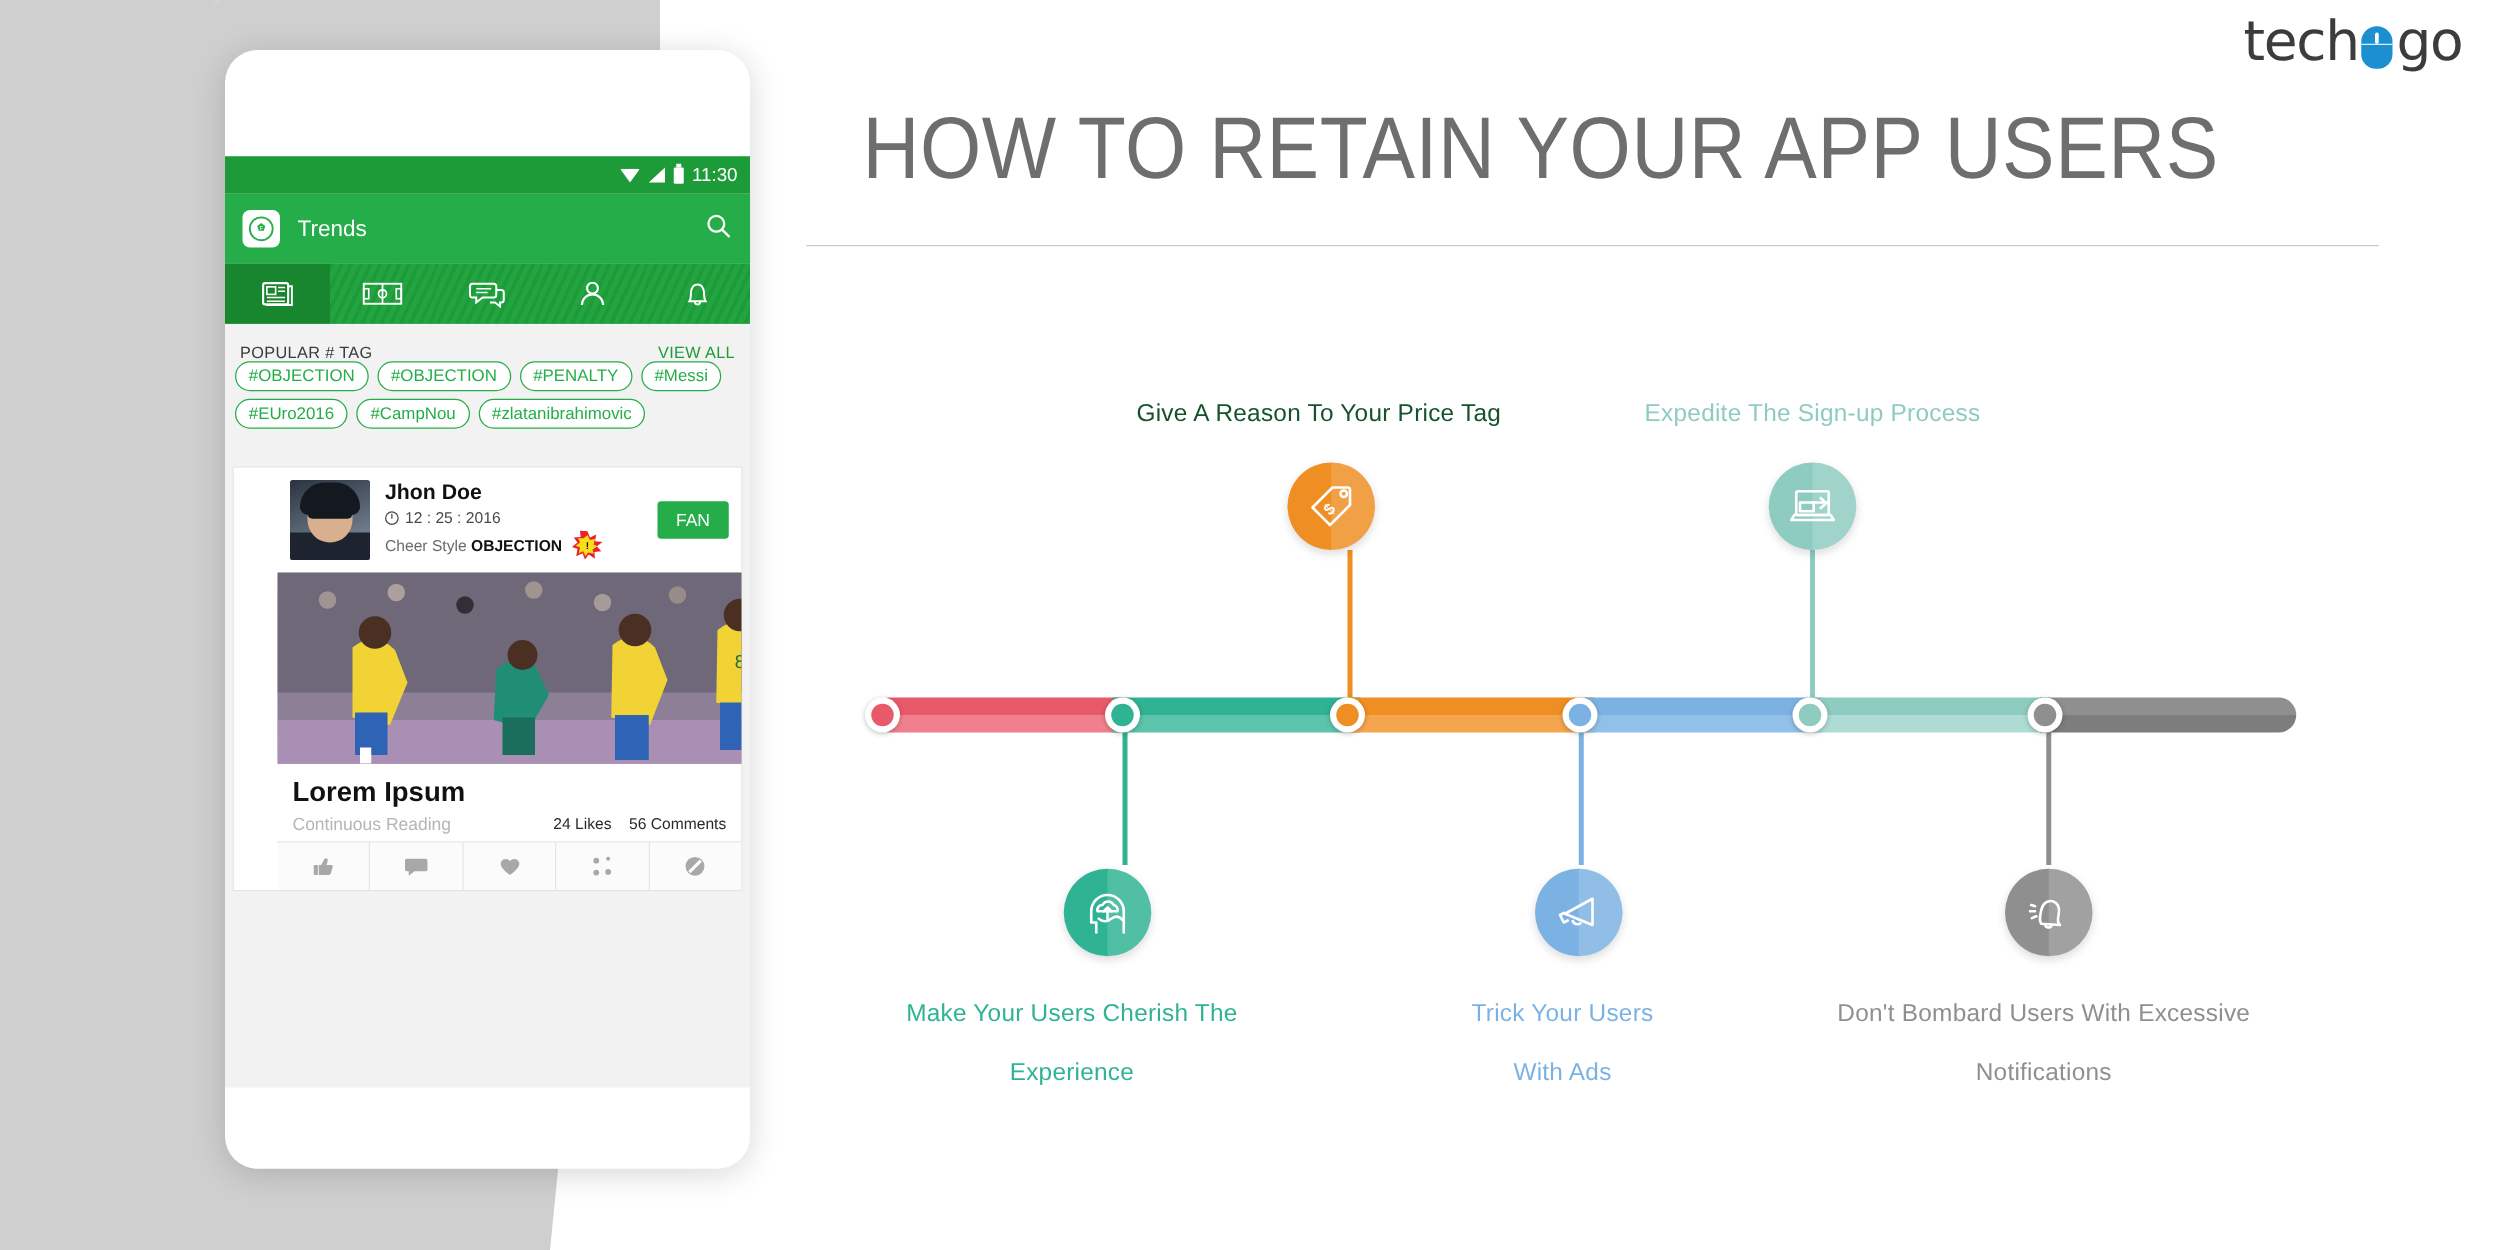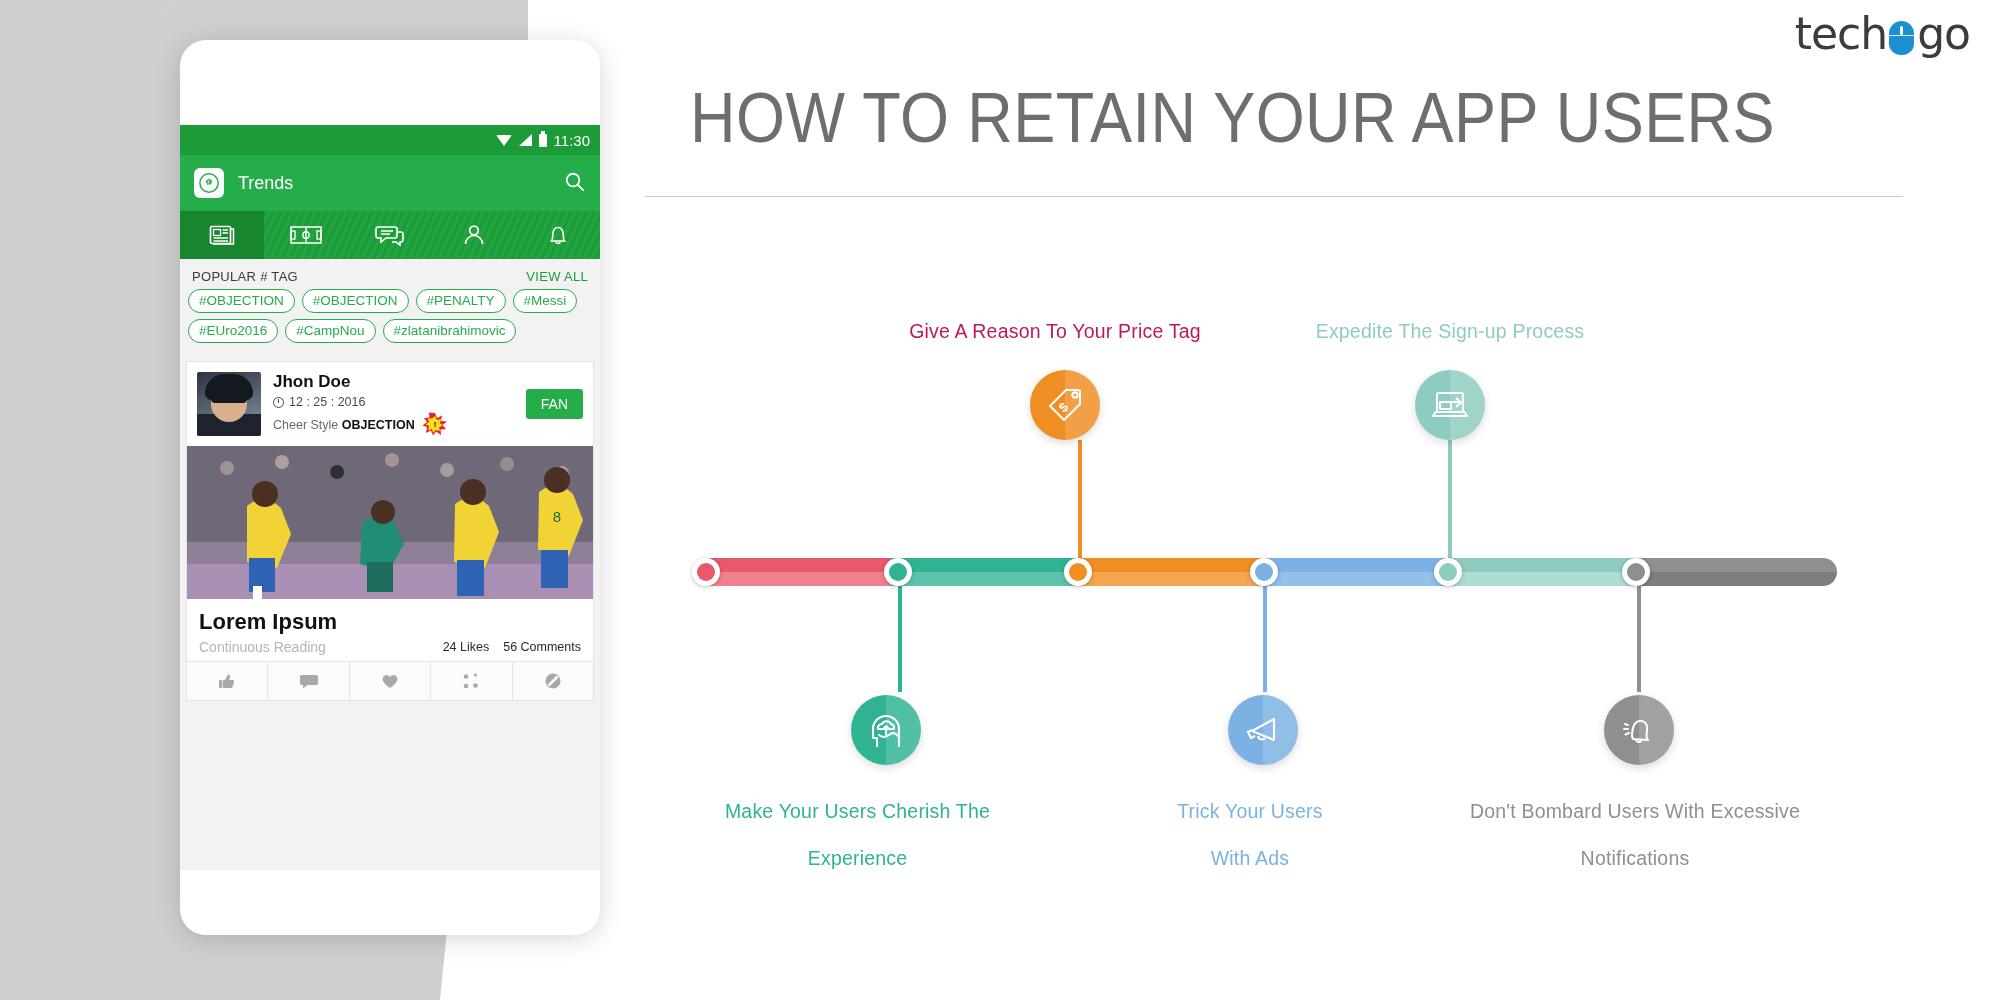--- a/index.html
+++ b/index.html
@@ -94,33 +94,33 @@
   .search-ico { color:#fff; }
 
   .tab-bar { height: 48px; background: #1d9b39; display: flex; }
   .tab {
     flex: 1; display: flex; align-items: center; justify-content: center;
     background: repeating-linear-gradient(115deg, #1d9b39 0 3px, #22a441 3px 7px);
   }
   .tab.active { background: #18862f; }
 
   .tag-head {
-    height: 30px; background:#f2f2f2; display:flex; align-items:flex-start;
-    justify-content: space-between; padding: 10px 12px;
+    height: 30px; background:#f2f2f2; display:flex; align-items:flex-end;
+    justify-content: space-between; padding: 0 12px;
     font-size: 13px; color:#3b3b3b; letter-spacing:.3px;gap:28px;
   }
   .tag-head .viewall { color:#1d9b39; }
   .tag-rows { background:#f2f2f2; padding: 0 8px 8px 8px; }
   .tag-row { display:flex; gap:7px; margin-bottom:6px; }
   .tag {
     border: 1.5px solid #25ad49; color:#25ad49; border-radius: 14px;
     font-size: 13.5px; padding: 3px 10px 4px; background:#fff; white-space:nowrap;
   }
 
-  .card { background:#fff; margin: 4px 6px 0; border:1px solid #e4e4e4; }
+  .card { background:#fff; margin: 16px 6px 0; border:1px solid #e4e4e4;padding-left:35px; }
   .card-head { display:flex; padding:10px; gap:12px; align-items:flex-start; }
   .avatar {
     width: 64px; height: 64px; flex:none; border-radius:2px; overflow:hidden;
     background: linear-gradient(160deg,#2b3340 0%, #55606e 45%, #8a98a8 100%);
     position: relative;
   }
   .avatar .hair{position:absolute;left:8px;top:2px;width:48px;height:26px;background:#14181f;border-radius:24px 24px 8px 8px;}
   .avatar .face{position:absolute;left:14px;top:16px;width:36px;height:34px;background:#d8b090;border-radius:0 0 18px 18px;}
   .avatar .glasses{position:absolute;left:14px;top:22px;width:36px;height:9px;background:#14181f;border-radius:4px;}
   .avatar .coat{position:absolute;left:0;bottom:0;width:64px;height:22px;background:#1d2430;}
@@ -490,21 +490,21 @@
     <span class="half"></span>
     <svg width="42" height="42" viewBox="0 0 42 42">
       <g fill="none" stroke="#fff" stroke-width="2.1" stroke-linejoin="round" stroke-linecap="round">
         <path d="M15 30 c-2 -3 -1 -6 0 -11 c1 -5 5 -8 9 -7 c4 1 6 5 5 10 c-1 5 -1 7 1 9 z"></path>
         <path d="M18 31 a3 3 0 0 0 5 1"></path>
         <path d="M10 16 l-3 -1 M10 20 l-4 0 M11 24 l-3.5 1.5"></path>
       </g>
     </svg>
   </div>
 
-  <div class="tl-label" style="left:865px; top:320px; width:380px; color:#be185d;">
+  <div class="tl-label" style="left:865px; top:320px; width:380px; color:#14532d;">
     <span>Give A Reason To Your Price Tag</span>
   </div>
 
   <div class="tl-label" style="left:1270px; top:320px; width:360px; color:#8ecbc0;">
     <span>Expedite The Sign-up Process</span>
   </div>
 
   <div class="tl-label" style="left:705px; top:800px; width:305px; color:#2fb393;">
     <span>Make Your Users Cherish The</span>
     <span class="l2">Experience</span>

